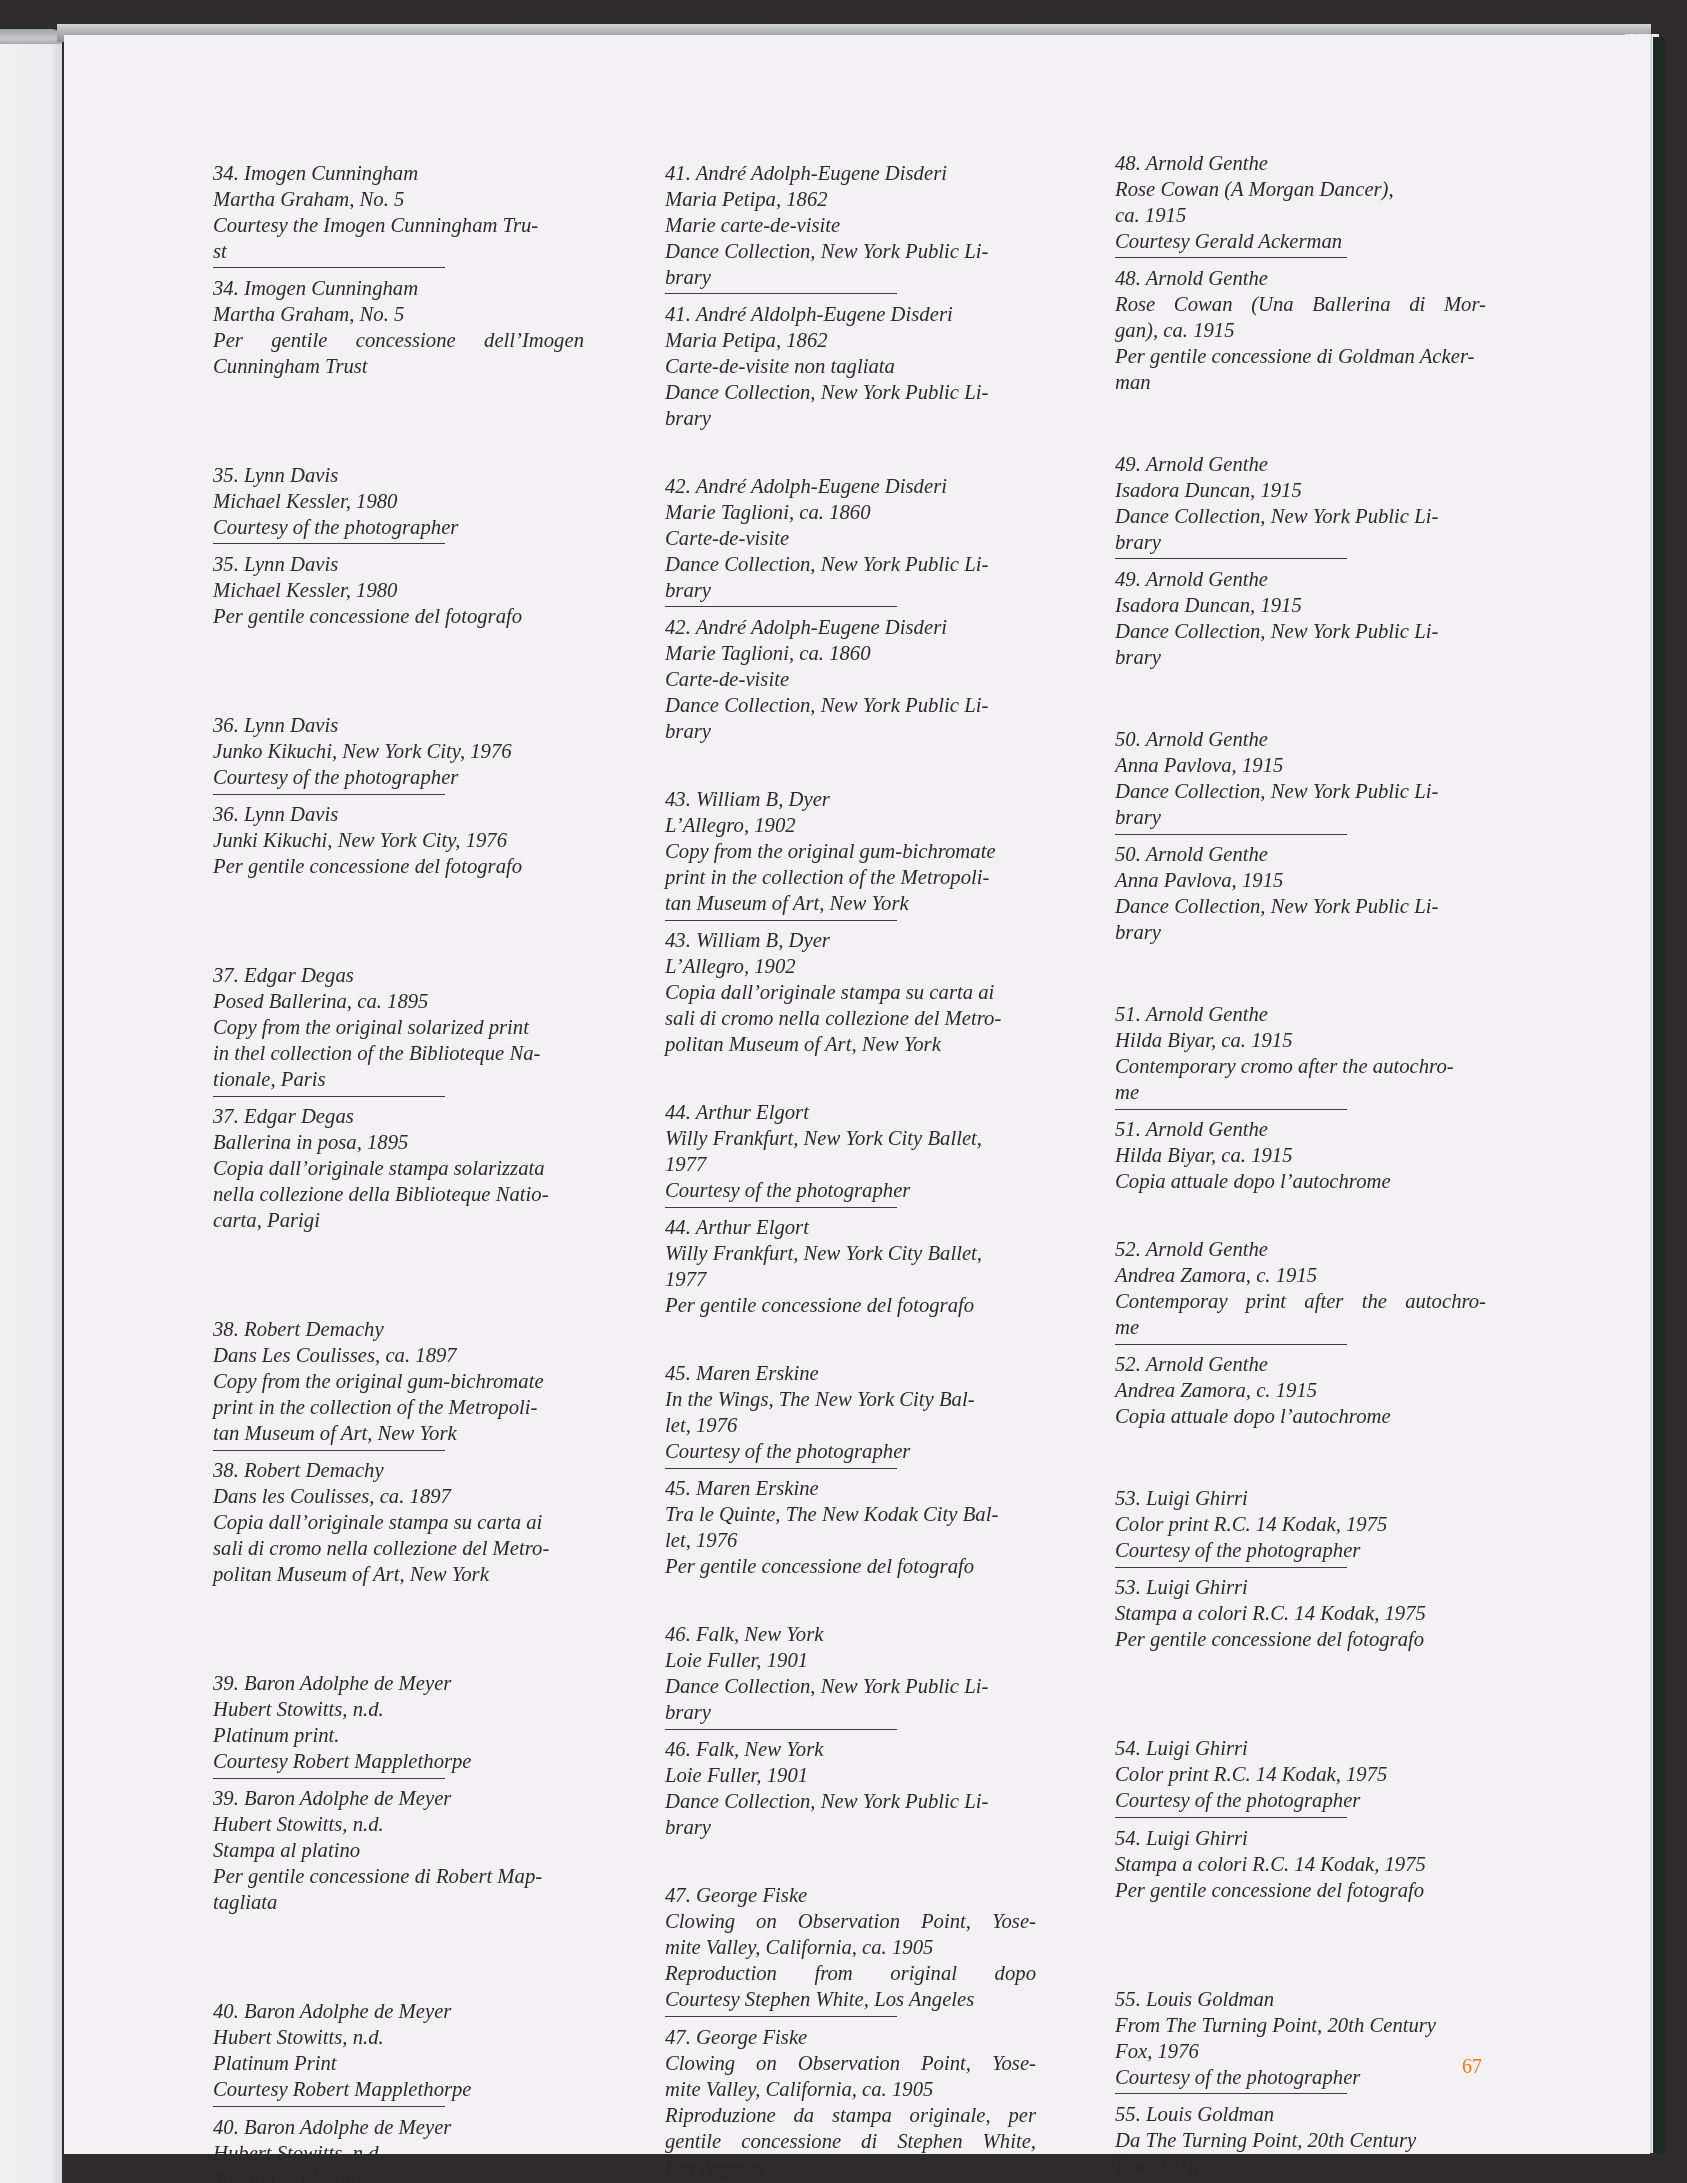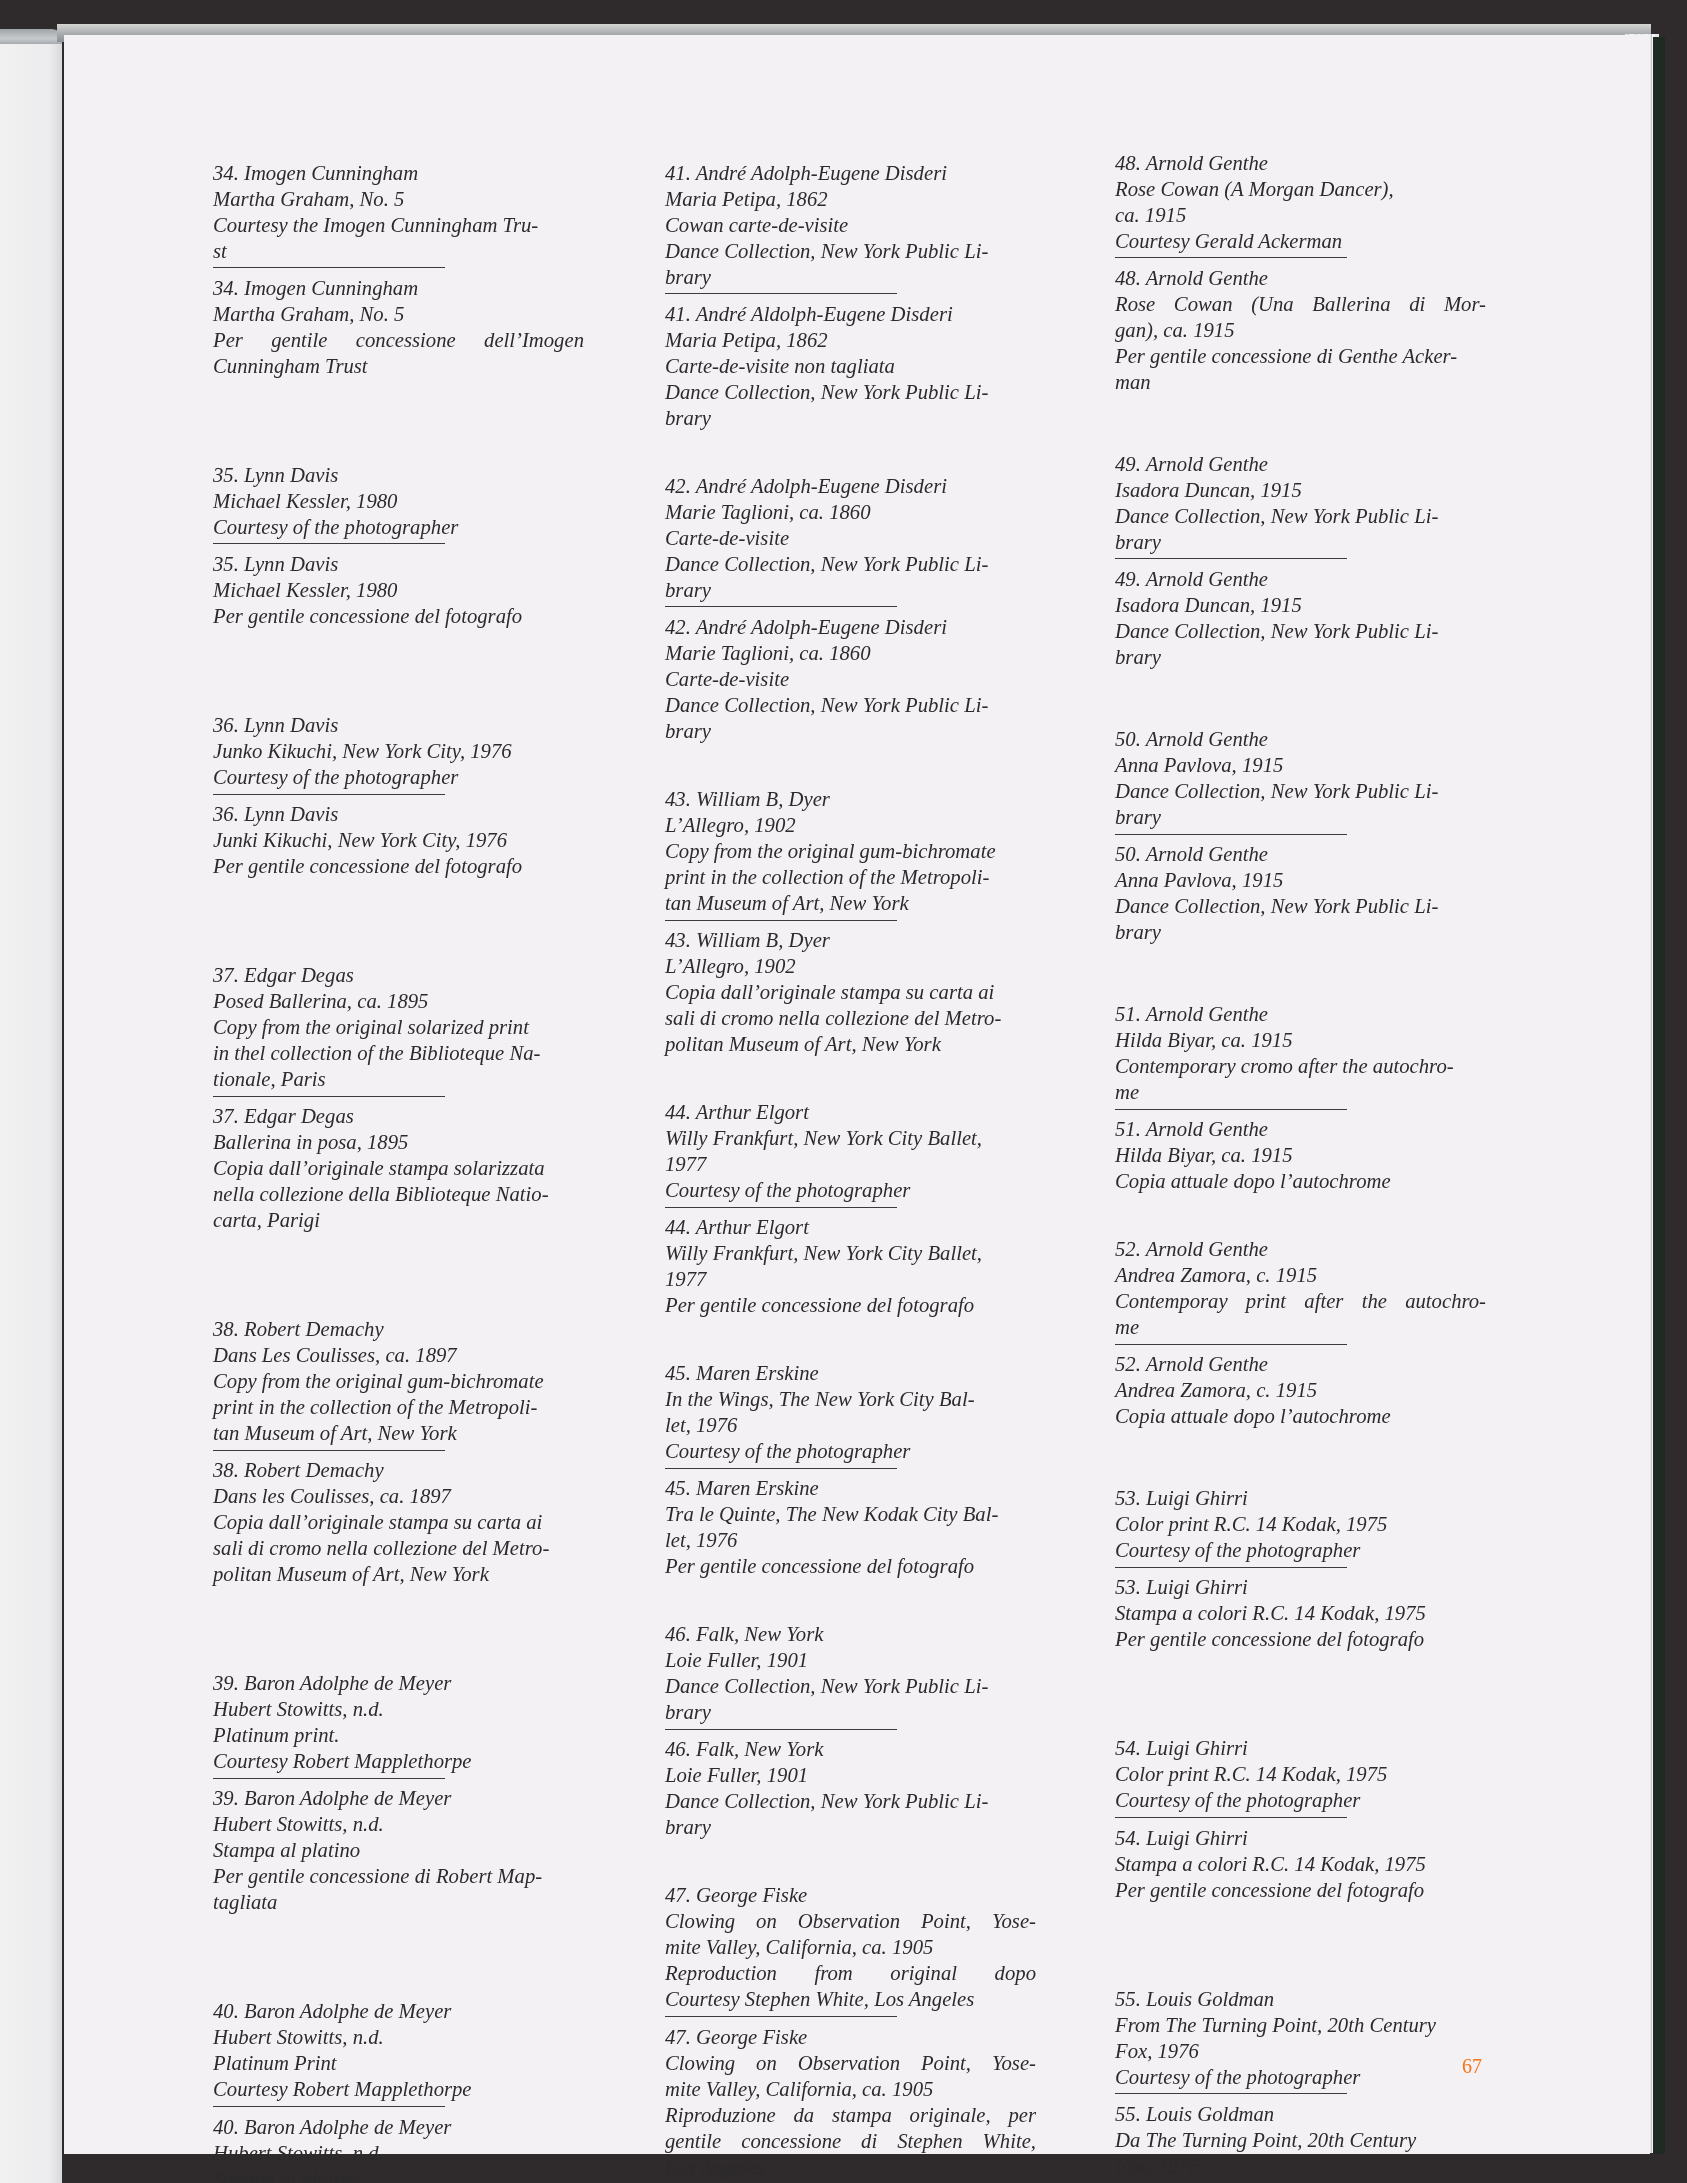--- a/index.html
+++ b/index.html
@@ -172,21 +172,21 @@
     <span class="line">Stampa al platino</span>
 
   </div>
 </div>
 
 <div class="column col-2">
 
   <div class="entry entry-en">
     <span class="line">41. André Adolph-Eugene Disderi</span>
     <span class="line">Maria Petipa, 1862</span>
-    <span class="line">Cowan carte-de-visite</span>
+    <span class="line">Marie carte-de-visite</span>
     <span class="line">Dance Collection, New York Public Li-</span>
     <span class="line">brary</span>
   </div>
   <span class="rule"></span>
   <div class="entry">
     <span class="line">41. André Aldolph-Eugene Disderi</span>
     <span class="line">Maria Petipa, 1862</span>
     <span class="line">Carte-de-visite non tagliata</span>
     <span class="line">Dance Collection, New York Public Li-</span>
     <span class="line">brary</span>
@@ -296,21 +296,21 @@
     <span class="line">48. Arnold Genthe</span>
     <span class="line">Rose Cowan (A Morgan Dancer),</span>
     <span class="line">ca. 1915</span>
     <span class="line">Courtesy Gerald Ackerman</span>
   </div>
   <span class="rule"></span>
   <div class="entry">
     <span class="line">48. Arnold Genthe</span>
     <span class="line justify">Rose Cowan (Una Ballerina di Mor-</span>
     <span class="line">gan), ca. 1915</span>
-    <span class="line">Per gentile concessione di Genthe Acker-</span>
+    <span class="line">Per gentile concessione di Goldman Acker-</span>
     <span class="line">man</span>
   </div>
   <div class="gap-md"></div>
 
   <div class="entry entry-en">
     <span class="line">49. Arnold Genthe</span>
     <span class="line">Isadora Duncan, 1915</span>
     <span class="line">Dance Collection, New York Public Li-</span>
     <span class="line">brary</span>
   </div>

